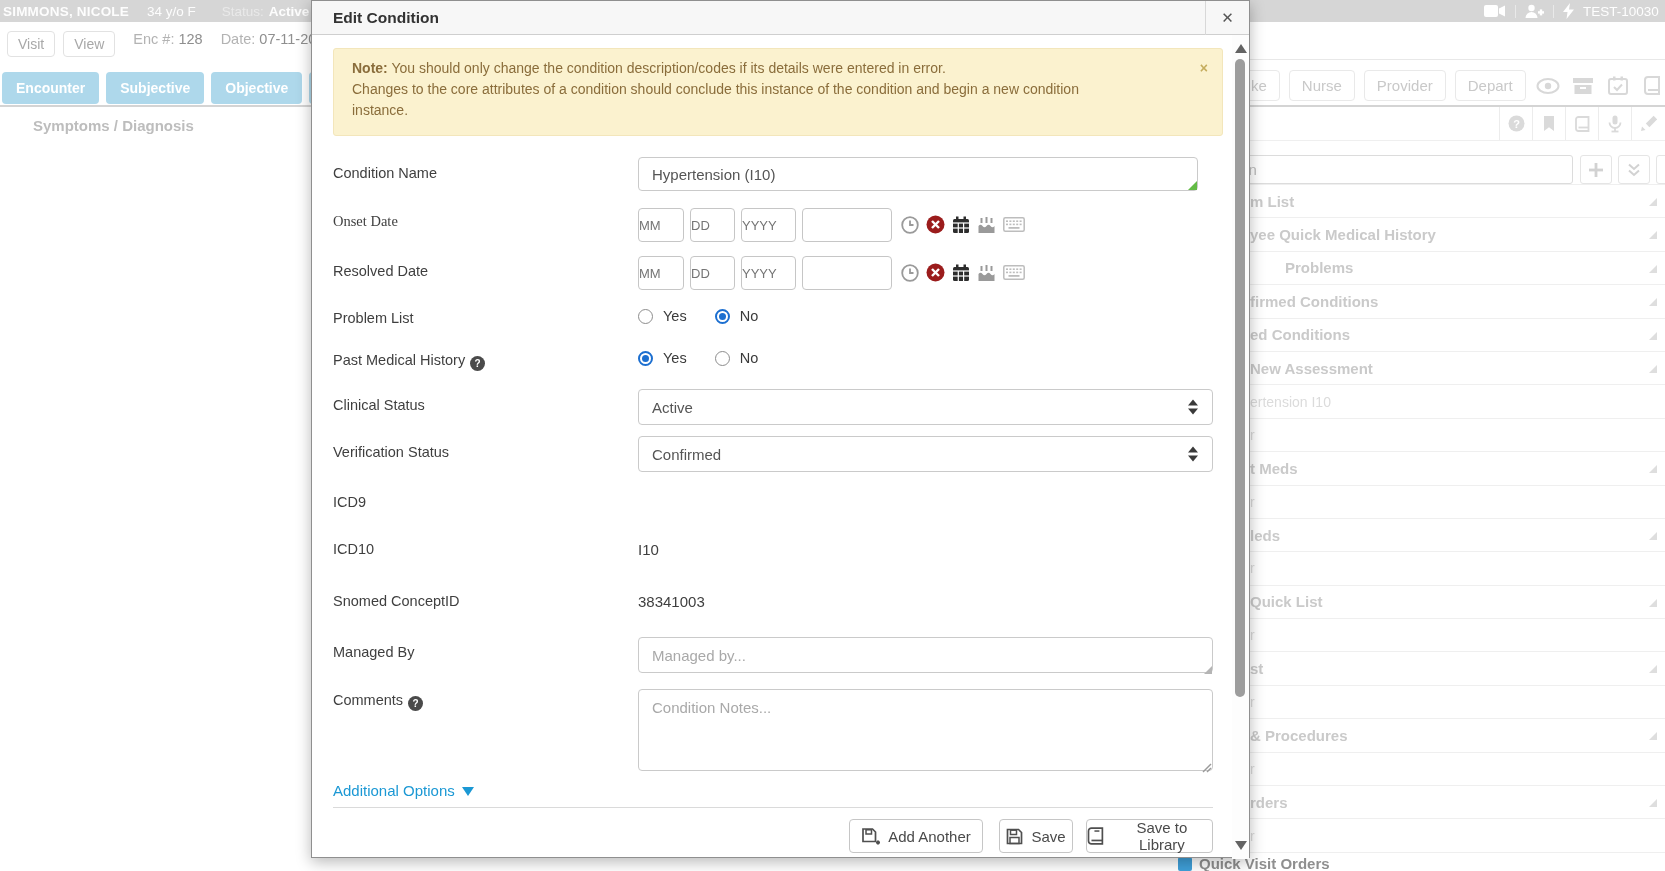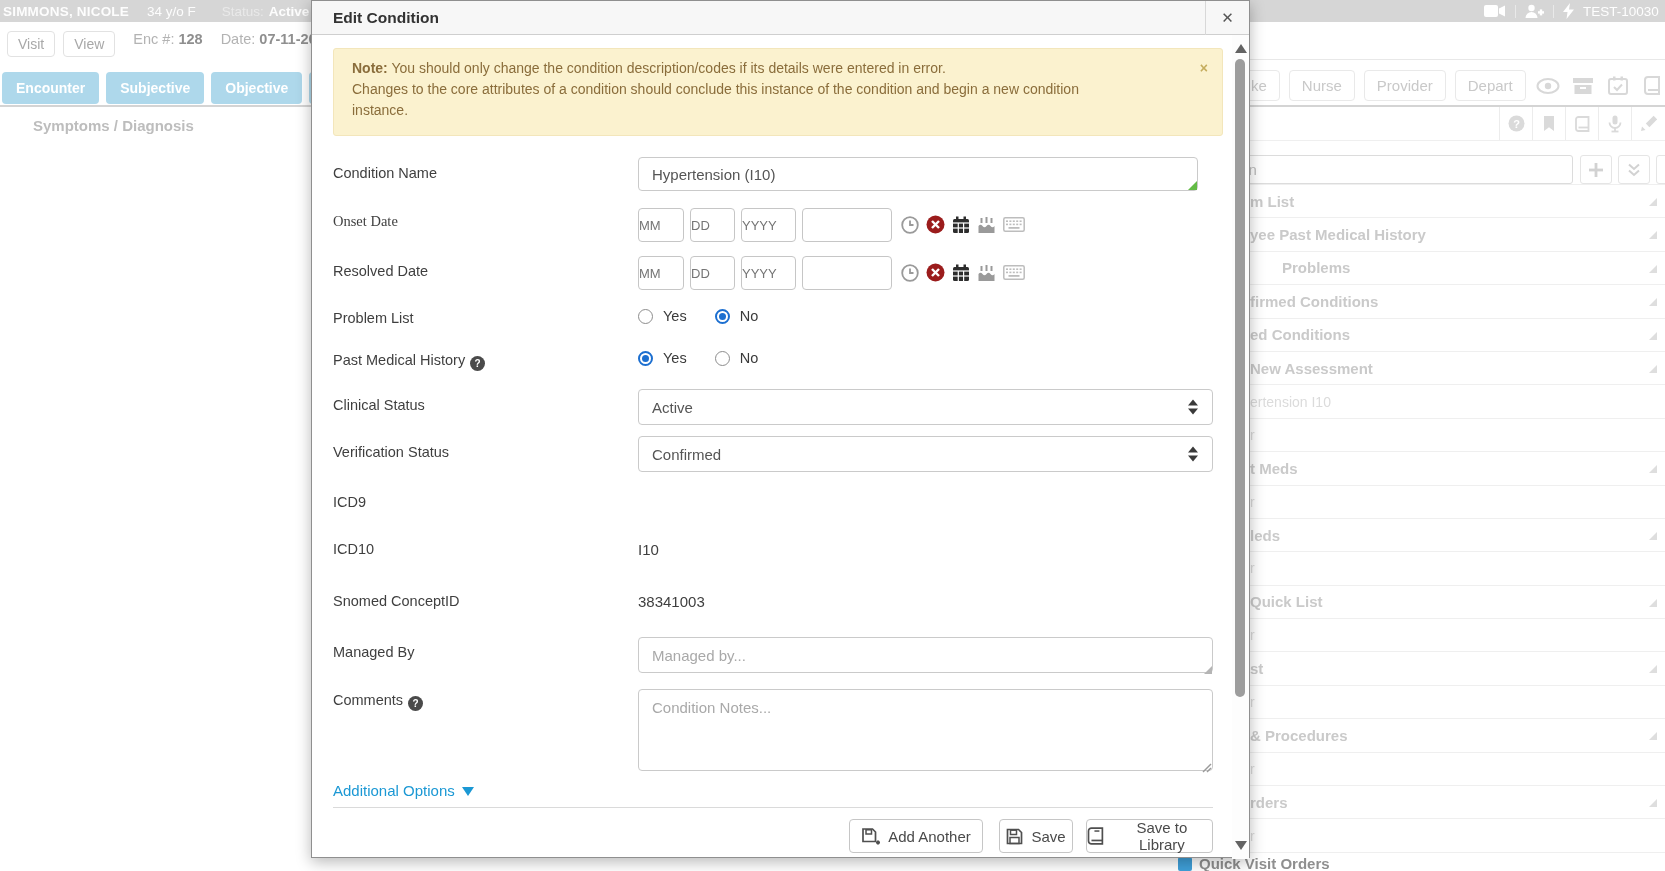--- a/index.html
+++ b/index.html
@@ -17,21 +17,21 @@
   .topbar-right { position:absolute; left:1484px; top:0; height:22px; display:flex; align-items:center; gap:9px; color:#fff; }
   .tb-sep { width:1px; height:13px; background:#e9e9e9; }
   .topbar-right .envlabel { font-size:13.5px; color:#fefefe; white-space:nowrap; }
   .icon-svg { display:block; }
 
   
   .row2-left { position:absolute; left:7px; top:31px; display:flex; align-items:flex-start; gap:8px; }
   .ghost-btn { border:1px solid #e2e2e2; border-radius:4px; background:#fff; color:#a8a8a8;
     font-size:14px; padding:4px 10px; line-height:16px; }
   .enc-text { margin-left:10px; font-size:14.5px; color:#b3b3b3; }
-  .enc-text b { color:#8f8f8f; font-weight:700; }
+  .enc-text b { color:#8f8f8f; font-weight:400; }
 
   
   .tabs { position:absolute; left:2px; top:72px; display:flex; gap:7px; }
   .tab { background:#aed8eb; color:#fff; font-weight:700; font-size:14px; border-radius:4px;
     padding:8px 14px; line-height:16px; }
   .bg-divider { position:absolute; left:0; top:105px; width:1665px; height:2px; background:#d4d4d4; }
   .section-title { position:absolute; left:33px; top:117px; font-size:15px; font-weight:700; color:#bdbdbd; }
 
   
   .r2r-topline { position:absolute; left:1250px; top:59px; width:415px; height:1px; background:#e8e8e8; }
@@ -46,21 +46,21 @@
   .sb-search { position:absolute; left:1185px; top:155px; width:388px; height:29px;
     border:1px solid #dcdcdc; border-radius:3px; font-size:15px; color:#bcbcbc; padding:0 10px;
     font-family:"Liberation Sans","DejaVu Sans",sans-serif; z-index:1; background:#fff; outline:none; }
   .sb-miniBtn { position:absolute; top:155px; height:29px; width:32px; border:1px solid #e5e5e5;
     border-radius:3px; background:#fff; color:#d2d2d2; display:flex; align-items:center; justify-content:center; }
 
   .sidebar-list { position:absolute; left:1250px; top:184px; width:415px; border-top:1px solid #efefef; }
   .sb-row { position:relative; height:33.4px; border-bottom:1px solid #efefef; display:flex; align-items:center; }
   .sb-bold  { font-size:15px; font-weight:700; color:#cacaca; }
   .sb-light { font-size:14px; color:#dbdbdb; }
-  .sb-indent span:first-child { padding-left:32px; }
+  .sb-indent span:first-child { padding-left:8px;margin-left:27px; }
   .sb-tri { position:absolute; right:8px; top:13px; width:0; height:0;
     border-left:8px solid transparent; border-bottom:8px solid #dedede; }
   .quick-visit { position:absolute; left:1178px; top:855px; display:flex; align-items:center; gap:7px; }
   .qv-icon { width:14px; height:14px; background:#3f9fd8; border-radius:2px; }
   .quick-visit span { font-size:15px; font-weight:700; color:#8f8f8f; }
 
   
   .modal { position:absolute; left:311px; top:0; width:939px; height:858px; background:#fff;
     border:1px solid #8f8f8f; box-shadow:0 4px 14px rgba(0,0,0,.28); z-index:10; }
   .modal-header { position:absolute; left:0; top:0; width:100%; height:34px; background:#f7f7f7;
@@ -269,21 +269,21 @@
         <polyline points="8.5,3 13,8 8.5,13"></polyline>
       </svg>
   </button>
 
   <div class="sidebar-list">
       <div class="sb-row sb-bold">
         <span>m List</span>
         <span class="sb-tri"></span>
       </div>
       <div class="sb-row sb-bold">
-        <span>yee Past Medical History</span>
+        <span>yee Quick Medical History</span>
         <span class="sb-tri"></span>
       </div>
       <div class="sb-row sb-bold sb-indent">
         <span>Problems</span>
         <span class="sb-tri"></span>
       </div>
       <div class="sb-row sb-bold">
         <span>firmed Conditions</span>
         <span class="sb-tri"></span>
       </div>

